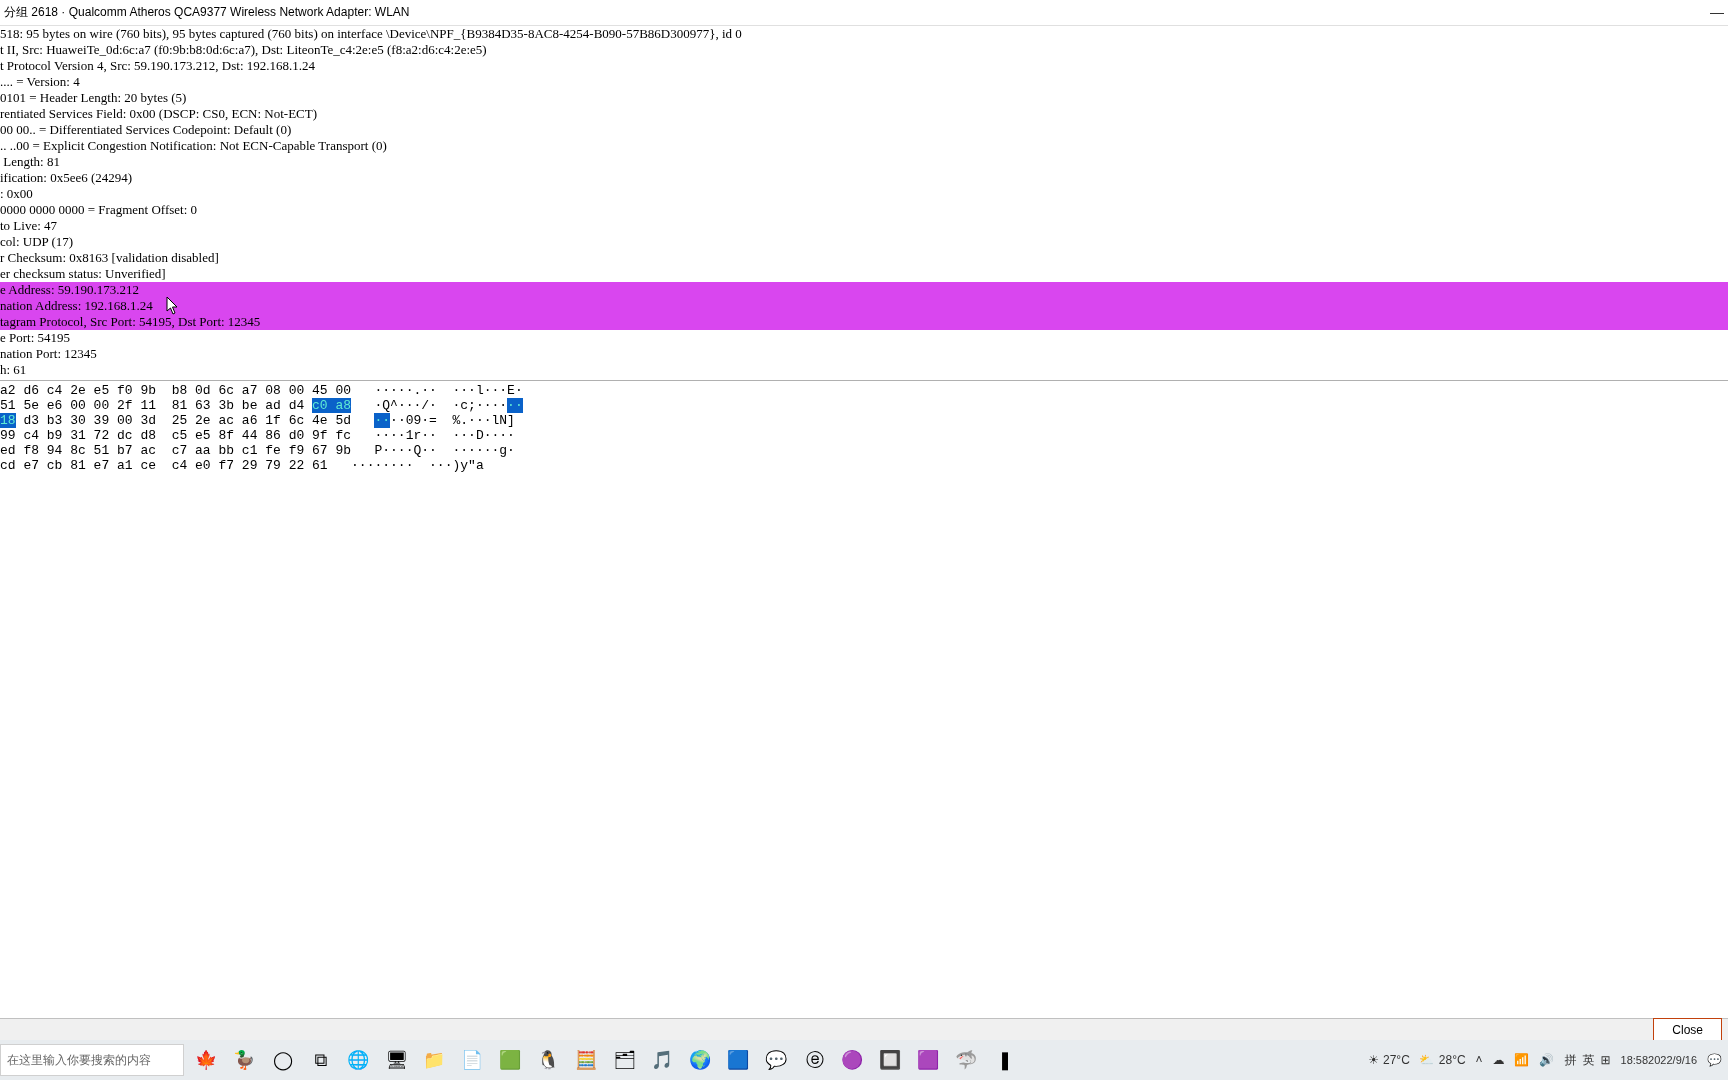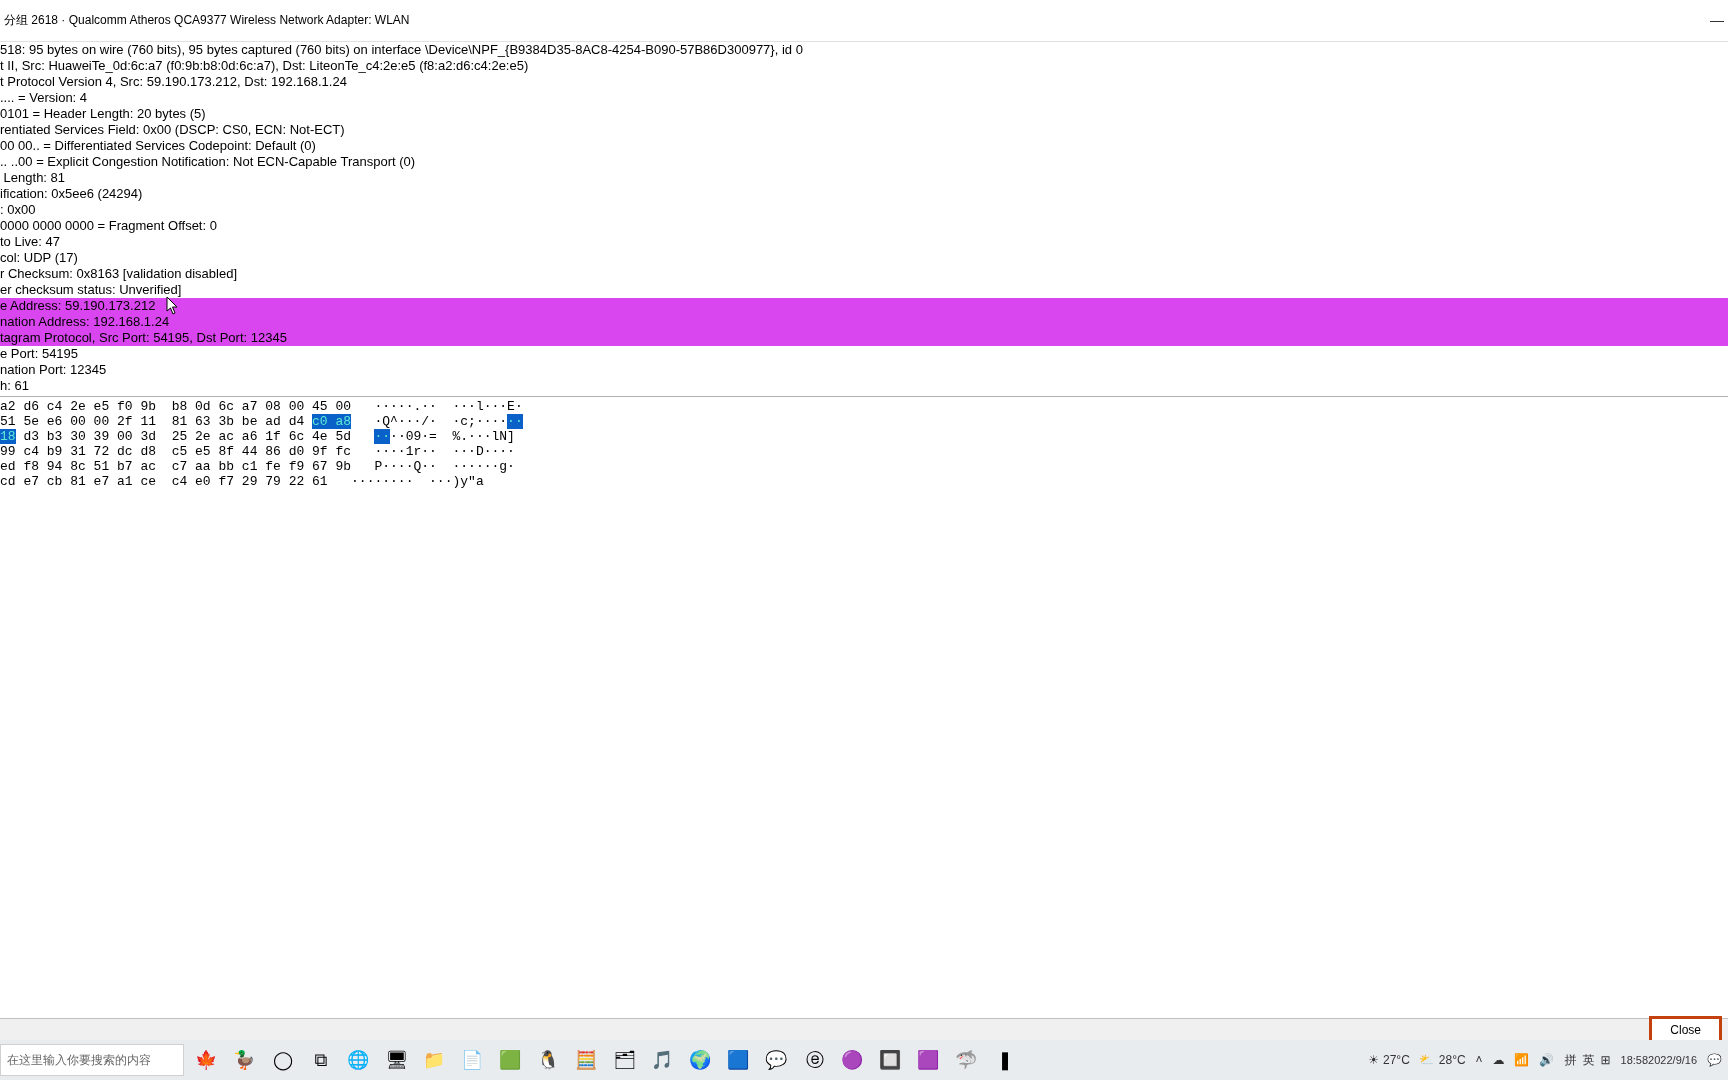--- a/index.html
+++ b/index.html
@@ -1,25 +1,25 @@
 <!DOCTYPE html>
 <html><head>
 <meta charset="utf-8">
 <style>
 html,body{margin:0;padding:0;width:1728px;height:1080px;overflow:hidden;font-family:"Segoe UI",Tahoma,sans-serif;font-size:12px;background:#fff;color:#000}
-.titlebar{height:25px;line-height:25px;padding:8px 4px;background:#fff;font-size:12px;display:flex;align-items:flex-end;justify-content:space-between;border-bottom:1px solid #e0e0e0}
+.titlebar{height:25px;line-height:25px;padding:0 4px;background:#fff;font-size:12px;display:flex;align-items:flex-end;justify-content:space-between;border-bottom:1px solid #e0e0e0}
 .titlebar .wincontrols{display:flex;gap:20px;font-size:14px;color:#333}
-.details{font-family:Liberation Sans, sans-serif;font-size:13px;line-height:16px;padding:0;background:#fff;overflow:hidden}
+.details{font-family:Liberation Serif, serif;font-size:13px;line-height:16px;padding:0;background:#fff;overflow:hidden}
 .details .ln{white-space:pre;padding:0}
 .details .sel{background:#d946ef}
 .span-hex{font-family:Consolas,"Courier New",monospace;font-size:13px;line-height:15px;white-space:pre;padding:2px 8px 0 0;border-top:1px solid #b0b0b0;margin-top:2px}
 .hex-row{display:block}
 .hex-hl{background:#0a62c9;color:#5eead4}
 .bottom-status{position:absolute;left:0;right:0;bottom:40px;height:22px;border-top:1px solid #c0c0c0;background:#f0f0f0;display:flex;justify-content:flex-end;align-items:center;padding:2px 6px;box-sizing:border-box}
-.close-btn{border:3px solid #c2410c;background:#fff;padding:4px 18px;font-size:12px;cursor:pointer}
+.close-btn{border:1px solid #c2410c;background:#fff;padding:4px 18px;font-size:12px;cursor:pointer}
 .taskbar{position:absolute;left:0;right:0;bottom:0;height:40px;background:#e8ecef;display:flex;align-items:center;font-size:12px}
 .taskbar .search{flex:0 0 170px;height:30px;line-height:30px;padding:0 6px;color:#666;background:#fff;border:1px solid #d0d0d0;margin-right:6px}
 .taskbar .icons{display:flex;gap:4px;align-items:center;height:40px}
 .taskbar .ico{width:34px;height:34px;display:flex;align-items:center;justify-content:center;font-size:18px;border-radius:4px}
 .tray{margin-left:auto;display:flex;align-items:center;gap:10px;padding:0 6px;color:#333}
 .tray .weather{display:flex;align-items:center;gap:4px}
 .tray .ime{display:flex;gap:6px;align-items:center}
 .tray .clock{display:flex;flex-direction:row;align-items:flex-end;font-size:11px;line-height:12px}
 .cursor{position:absolute;width:14px;height:20px;pointer-events:none}
 .cursor svg{width:14px;height:20px}

